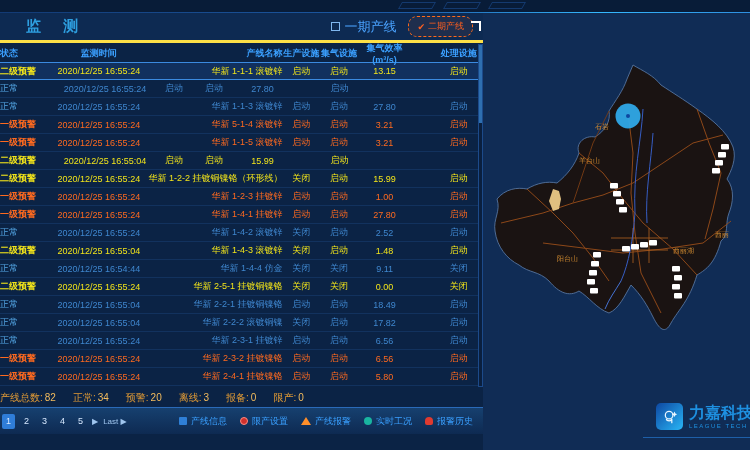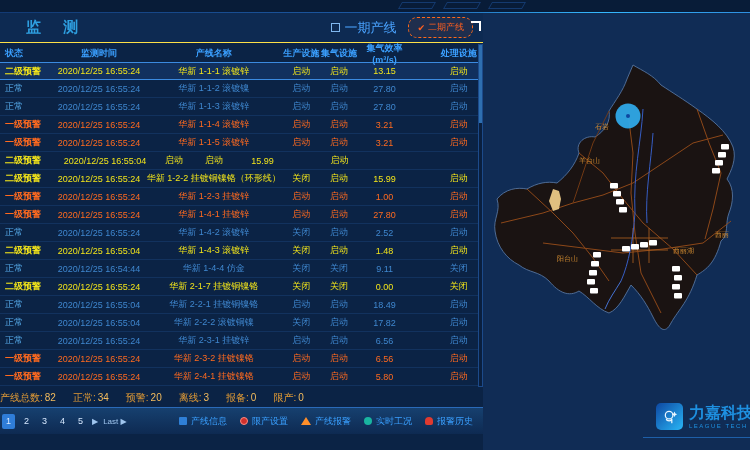--- a/index.html
+++ b/index.html
@@ -10,21 +10,21 @@
   
   .top-frame{position:absolute;top:0;left:0;width:750px;height:13px;background:#081c38;}
   .deco{position:absolute;top:2px;height:7px;width:34px;border:1px solid #1d4f95;
         transform:skewX(-30deg);opacity:.6;}
   .glow-line{position:absolute;top:12px;left:0;width:750px;height:2px;
      background:linear-gradient(90deg,#123a74 0%,#1d5ca8 55%,#35b9ff 80%,#2e8fe0 100%);}
 
   
   .left-panel{position:absolute;top:13px;left:0;width:483px;height:437px;background:#0b2345;}
   .toolbar{position:absolute;top:0;left:0;width:483px;height:30px;
-           background:#0d2a52;border-bottom:1px solid #fde047;
+           background:#0d2a52;border-bottom:3px solid #fde047;
            display:flex;align-items:center;}
   .page-title{color:#2e9fe0;font-size:15px;font-weight:bold;letter-spacing:9px;
               margin-left:26px;white-space:nowrap;}
   .search-wrap{position:relative;margin-left:26px;width:132px;height:17px;}
   .search-input{width:132px;height:17px;border:none;border-radius:9px;background:#fff;
                 font-size:8px;color:#444;padding:0 20px 0 9px;outline:none;}
   .search-input::placeholder{color:#9aa3ad;}
   .search-btn{position:absolute;right:1px;top:1px;width:15px;height:15px;border-radius:50%;
               background:linear-gradient(180deg,#e8e8e8,#bdbdbd);display:flex;
               align-items:center;justify-content:center;cursor:pointer;}
@@ -36,23 +36,23 @@
               display:flex;align-items:center;gap:3px;white-space:nowrap;}
   .corner{position:absolute;top:8px;right:2px;width:10px;height:10px;
           border-top:2px solid #fff;border-right:2px solid #fff;}
 
   
   .table{position:absolute;top:31px;left:0;width:478px;}
   .thead{display:flex;height:18px;align-items:center;color:#3ba0ff;font-weight:bold;font-size:9px;}
   .trow{display:flex;height:18px;align-items:center;font-size:9px;
         border-bottom:1px solid rgba(40,90,160,.28);cursor:pointer;white-space:nowrap;}
   .trow.first{background:rgba(30,75,140,.35);border-top:1px solid #3b8ae0;border-bottom:1px solid #3b8ae0;}
-  .c0{width:56px;padding-left:5px;}
+  .c0{width:56px;}
   .c1{width:98px;text-align:center;}
-  .c2{width:146px;text-align:center;}
+  .c2{width:146px;text-align:right;}
   .c3{width:40px;text-align:center;}
   .c4{width:40px;text-align:center;}
   .c5{width:57px;text-align:center;}
   .c6{width:41px;text-align:center;margin-left:28px;}
   .normal{color:#3f87cf;} .normal .c0{color:#55a9e8;}
   .warn1{color:#ff6a1f;} .warn1 .c0{font-weight:bold;}
   .warn2{color:#f2e41a;} .warn2 .c0{font-weight:bold;}
 
   
   .vscroll{position:absolute;top:31px;left:478px;width:5px;height:343px;
@@ -140,39 +140,38 @@
             <div class="c1">2020/12/25 16:55:24</div>
             <div class="c2">华新 1-1-1 滚镀锌</div>
             <div class="c3">启动</div>
             <div class="c4">启动</div>
             <div class="c5">13.15</div>
             <div class="c6">启动</div>
           </div>
           <div class="trow normal">
             <div class="c0">正常</div>
             <div class="c1">2020/12/25 16:55:24</div>
-            <div class="c2">华新 1-1-2 滚镀镍</div>
             <div class="c3">启动</div>
             <div class="c4">启动</div>
             <div class="c5">27.80</div>
             <div class="c6">启动</div>
           </div>
           <div class="trow normal">
             <div class="c0">正常</div>
             <div class="c1">2020/12/25 16:55:24</div>
             <div class="c2">华新 1-1-3 滚镀锌</div>
             <div class="c3">启动</div>
             <div class="c4">启动</div>
             <div class="c5">27.80</div>
             <div class="c6">启动</div>
           </div>
           <div class="trow warn1">
             <div class="c0">一级预警</div>
             <div class="c1">2020/12/25 16:55:24</div>
-            <div class="c2">华新 1-1-4 滚镀锌</div>
+            <div class="c2">华新 5-1-4 滚镀锌</div>
             <div class="c3">启动</div>
             <div class="c4">启动</div>
             <div class="c5">3.21</div>
             <div class="c6">启动</div>
           </div>
           <div class="trow warn1">
             <div class="c0">一级预警</div>
             <div class="c1">2020/12/25 16:55:24</div>
             <div class="c2">华新 1-1-5 滚镀锌</div>
             <div class="c3">启动</div>
@@ -238,21 +237,21 @@
             <div class="c1">2020/12/25 16:54:44</div>
             <div class="c2">华新 1-4-4 仿金</div>
             <div class="c3">关闭</div>
             <div class="c4">关闭</div>
             <div class="c5">9.11</div>
             <div class="c6">关闭</div>
           </div>
           <div class="trow warn2">
             <div class="c0">二级预警</div>
             <div class="c1">2020/12/25 16:55:24</div>
-            <div class="c2">华新 2-1-7 挂镀铜镍铬</div>
+            <div class="c2">华新 2-5-1 挂镀铜镍铬</div>
             <div class="c3">关闭</div>
             <div class="c4">关闭</div>
             <div class="c5">0.00</div>
             <div class="c6">关闭</div>
           </div>
           <div class="trow normal">
             <div class="c0">正常</div>
             <div class="c1">2020/12/25 16:55:04</div>
             <div class="c2">华新 2-2-1 挂镀铜镍铬</div>
             <div class="c3">启动</div>

